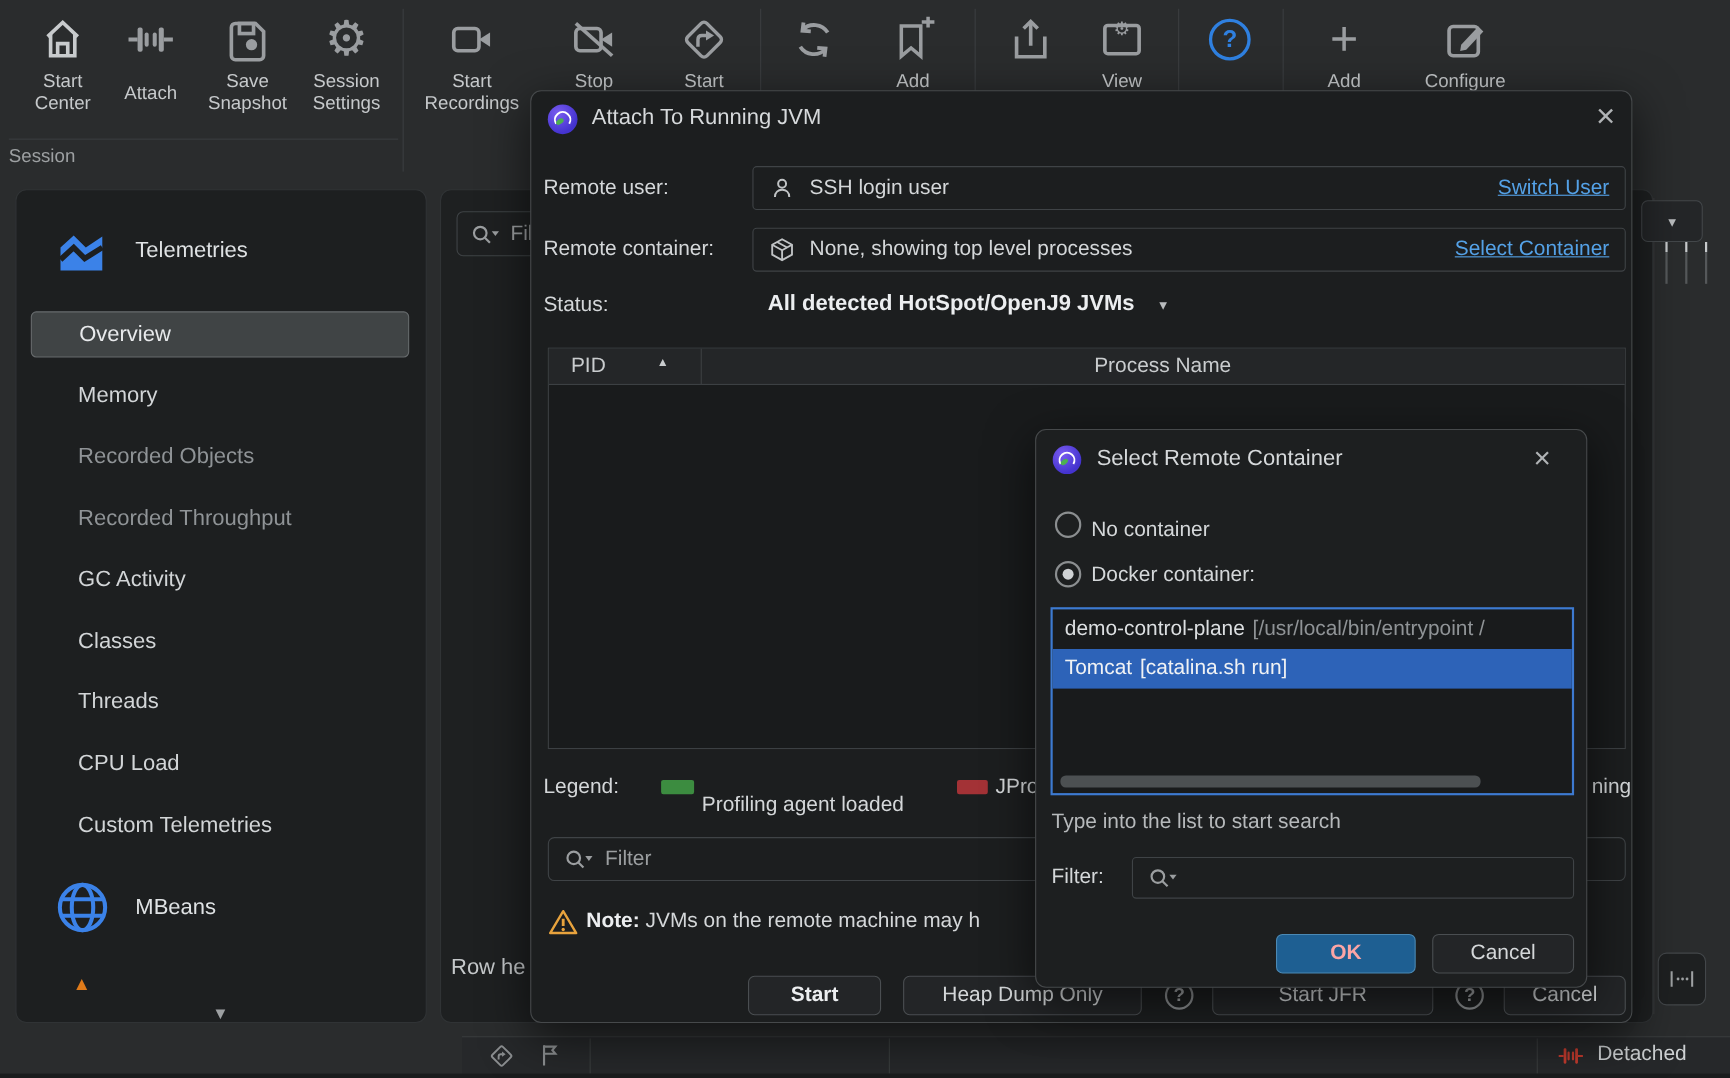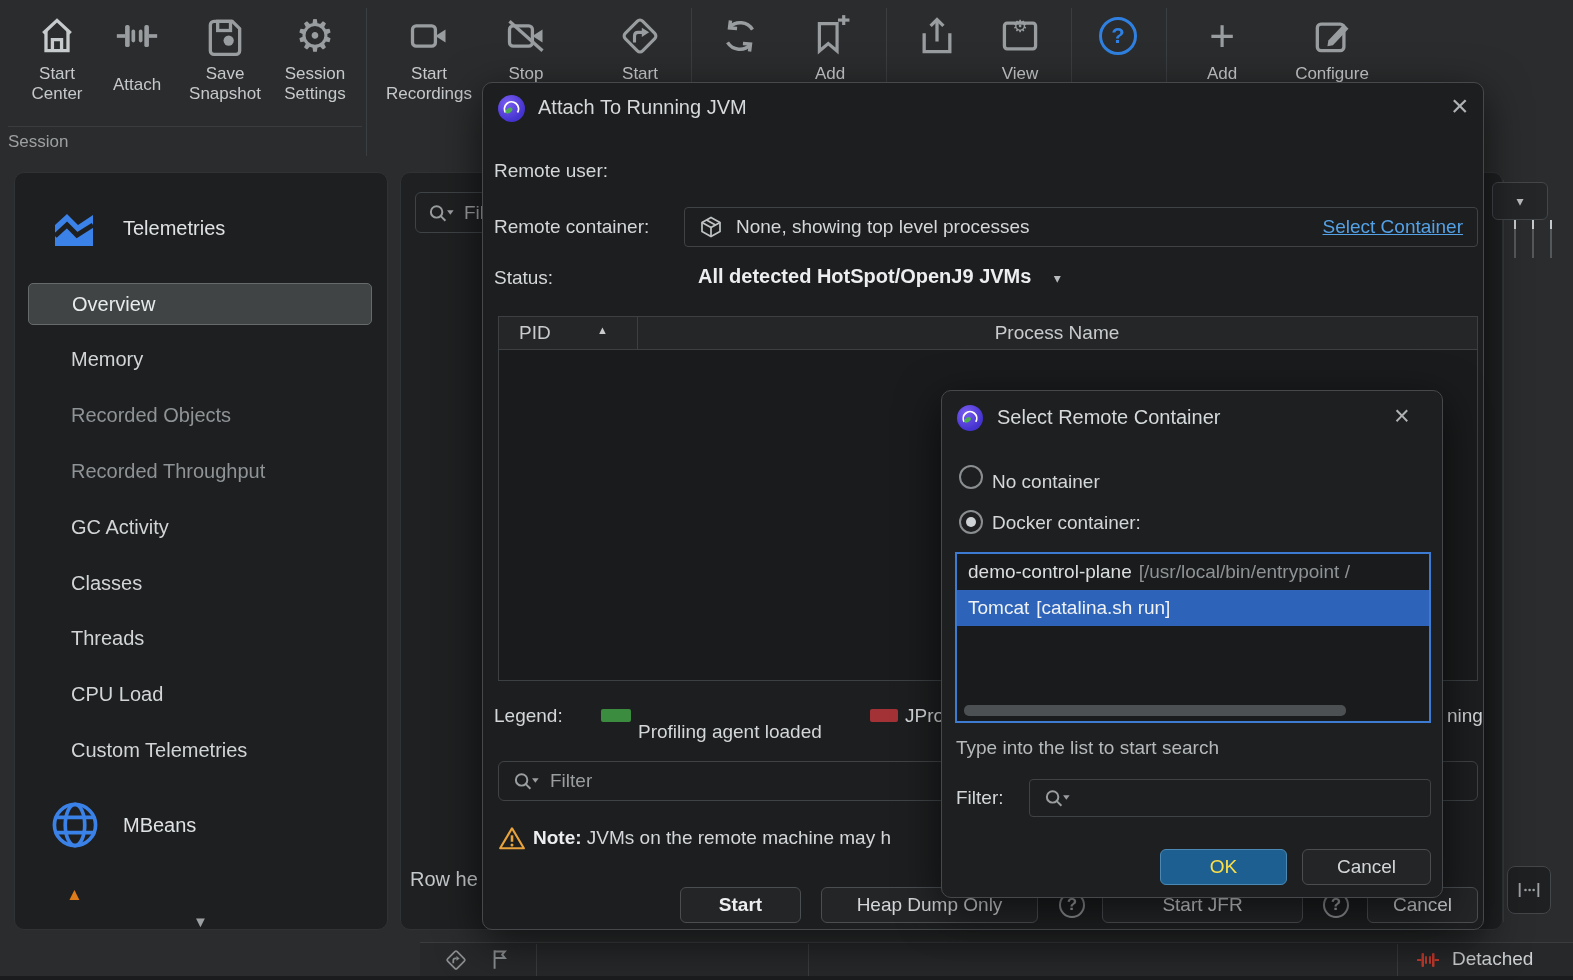--- a/index.html
+++ b/index.html
@@ -72,21 +72,21 @@
   .bold-val{font-weight:bold;color:#eceef0;font-size:20px;white-space:nowrap;}
   .caret{color:#b8bbbd;font-size:14px;}
   .ptable{position:absolute;left:15px;top:233px;width:980px;height:365px;border:1px solid #3c4043;background:#191b1c;}
   .ptable-head{position:absolute;left:0;top:0;width:100%;height:33px;background:#242628;
                border-bottom:1px solid #3c4043;font-size:19px;color:#c9ccce;}
   .legend-swatch{position:absolute;height:13px;border-radius:2px;}
   .filterbox{position:absolute;border:1px solid #3f4346;border-radius:6px;display:flex;
              align-items:center;padding-left:12px;gap:9px;color:#9b9ea0;font-size:19px;}
   .btn{position:absolute;height:36px;background:#232527;border:1px solid #4a4e51;border-radius:6px;
        color:#d4d7d9;font-size:19px;display:flex;align-items:center;justify-content:center;white-space:nowrap;}
-  .btn.primary{background:#1e5f92;border-color:#4b89b4;color:#fde047;font-weight:normal;}
+  .btn.primary{background:#1e5f92;border-color:#4b89b4;color:#fca5a5;font-weight:bold;}
   .btn.bold{font-weight:bold;color:#eceef0;}
   .qring{position:absolute;width:26px;height:26px;border:2px solid #8b8e90;border-radius:50%;
          color:#a0a3a5;font-size:17px;font-weight:bold;display:flex;align-items:center;justify-content:center;}
   .radio{position:absolute;width:24px;height:24px;border:2px solid #8b8e90;border-radius:50%;}
   .radio .dot{width:10px;height:10px;border-radius:50%;background:#cfd2d4;margin:5px;}
   .clist{position:absolute;left:13px;top:161px;width:476px;height:171px;border:2px solid #3d7ad1;background:#191b1c;overflow:hidden;}
   .crow{height:36px;line-height:36px;padding-left:11px;font-size:19px;white-space:nowrap;overflow:hidden;}
   .crow .nm{color:#dcdfe1;margin-top:16px;}
   .crow .dt{color:#8f9396;margin-left:7px;}
   .crow.sel{background:#2d63b8;}
@@ -149,21 +149,21 @@
     <div class="tbtn" style="left:379px;width:100px;">
       <div class="ticon">
         <svg width="44" height="44" viewBox="0 0 24 24" fill="none" stroke="#9a9da0" stroke-width="1.8">
           <rect x="3" y="6.5" width="12.5" height="11" rx="2"></rect>
           <path d="M15.5 12 l5.5 -3.5 v7 z" fill="#9a9da0" stroke="none"></path>
         </svg>
       </div>
       <div class="tlabel">Start Recordings</div>
     </div>
 
-    <div class="tbtn" style="left:483px;width:86px;text-align:center;">
+    <div class="tbtn" style="left:497px;width:86px;text-align:center;">
       <div class="ticon">
         <svg width="44" height="44" viewBox="0 0 24 24" fill="none" stroke="#9a9da0" stroke-width="1.8">
           <rect x="3" y="6.5" width="12.5" height="11" rx="2"></rect>
           <path d="M15.5 12 l5.5 -3.5 v7 z" fill="#9a9da0" stroke="none"></path>
           <line x1="3" y1="4" x2="21" y2="20"></line>
         </svg>
       </div>
       <div class="tlabel">Stop</div>
     </div>
 
@@ -361,20 +361,28 @@
     <div class="jp-logo" style="left:15px;top:12px;">
       <svg width="27" height="27" viewBox="0 0 27 27" fill="none">
         <path d="M7.5 17.5 A7 7 0 1 1 19.5 17.5" stroke="#ffffff" stroke-width="1.8"></path>
         <ellipse cx="11" cy="15.5" rx="3.8" ry="2.3" fill="#4caf50" transform="rotate(-35 11 15.5)"></ellipse>
       </svg>
     </div>
     <div class="dlg-title" style="left:55px;top:13px;">Attach To Running JVM</div>
     <div class="dlg-close" style="left:968px;top:10px;">×</div>
 
     <div class="flabel" style="left:11px;top:77px;">Remote user:</div>
+    <div class="field" style="left:201px;top:68px;width:794px;">
+      <svg width="24" height="24" viewBox="0 0 24 24" fill="none" stroke="#c0c3c5" stroke-width="1.8">
+        <circle cx="12" cy="8" r="3.6"></circle>
+          <path d="M5.5 20 C5.5 15.8 8.3 13.6 12 13.6 S18.5 15.8 18.5 20"></path>
+      </svg>
+      <span>SSH login user</span>
+      <span class="link">Switch User</span>
+    </div>
 
     <div class="flabel" style="left:11px;top:133px;">Remote container:</div>
     <div class="field" style="left:201px;top:124px;width:794px;">
       <svg width="24" height="24" viewBox="0 0 24 24" fill="none" stroke="#c0c3c5" stroke-width="1.7">
         <path d="M12 2.5 L21 7.5 V16.5 L12 21.5 L3 16.5 V7.5 Z"></path>
         <path d="M3 7.5 L12 12.5 L21 7.5"></path>
           <path d="M12 12.5 V21.5"></path>
           <path d="M7.5 5 L16.5 10"></path>
       </svg>
       <span>None, showing top level processes</span>

